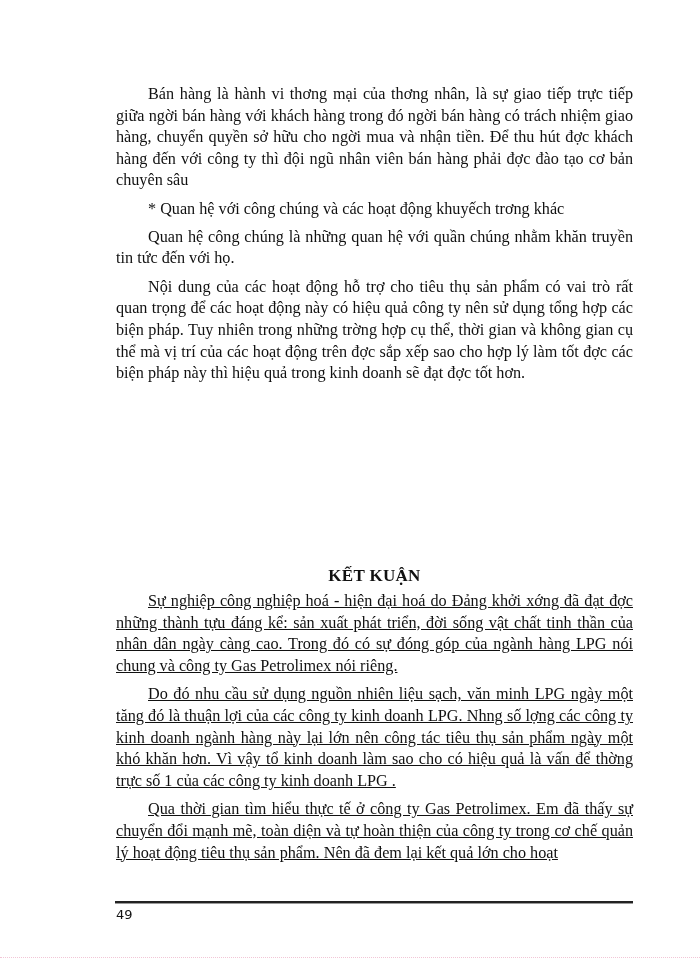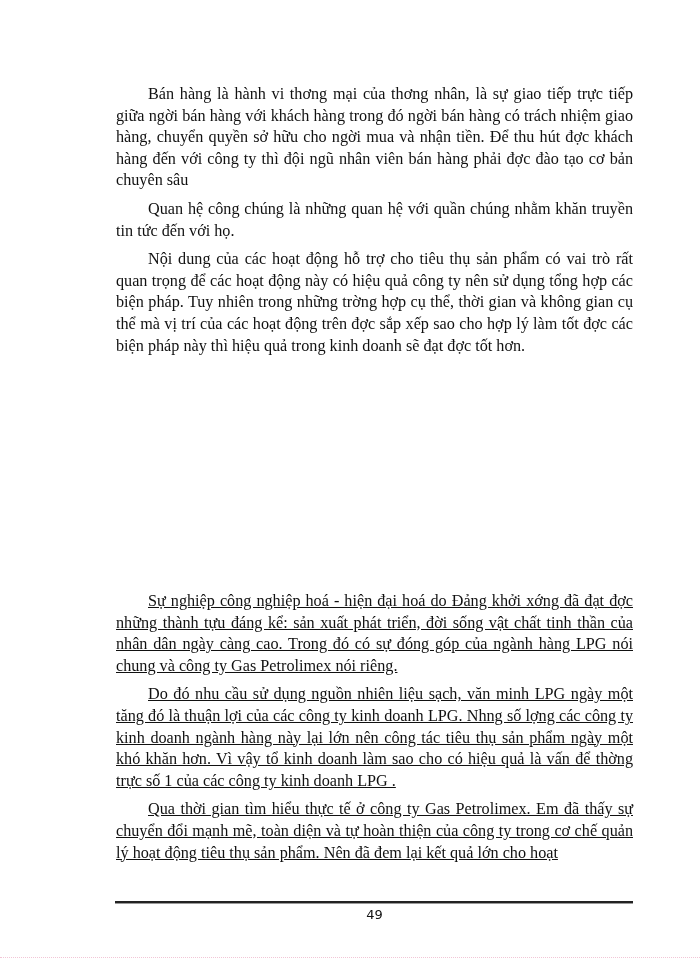--- a/index.html
+++ b/index.html
@@ -54,45 +54,47 @@
       width: 518px;
       height: 2px;
       background: #222222;
       box-shadow: 0 1px 0 #9a9a9a;
     }
     .page-number {
       position: absolute;
       top: 906px;
       left: 116px;
       width: 517px;
-      text-align: center;
+      text-align: left;
       font-family: "DejaVu Sans", sans-serif;
       font-size: 13px;
       line-height: 18px;
     }
     .page-edge {
       position: absolute;
       left: 0;
       top: 957px;
       width: 700px;
       height: 0;
       border-top: 1px dotted #f2c6d6;
     }
   </style>
 </head>
 <body>
 
 <div class="page">
 
   <div class="body-block block-top">
     <p class="para">Bán hàng là hành vi thơng   mại của thơng   nhân, là sự giao tiếp trực tiếp giữa ngời   bán hàng với khách hàng trong đó ngời   bán hàng có trách nhiệm giao hàng, chuyển quyền sở hữu cho ngời   mua và nhận tiền. Để thu hút đợc khách hàng đến với công ty thì đội ngũ nhân viên bán hàng phải đợc   đào tạo cơ bản chuyên sâu</p>
+    <p class="para no-gap">* Quan hệ với công chúng  và các hoạt động khuyếch trơng   khác</p>
     <p class="para">Quan hệ công chúng là những quan hệ với quần chúng nhằm khăn truyền tin tức đến với họ.</p>
     <p class="para">Nội dung của các hoạt động hỗ trợ cho tiêu thụ sản phẩm có vai trò rất quan trọng để các hoạt động này có hiệu quả công ty nên sử dụng tổng hợp các biện pháp. Tuy nhiên trong những trờng   hợp cụ thể, thời gian và không gian cụ thể mà vị trí của các hoạt động trên đợc   sắp xếp sao cho hợp lý làm tốt đợc   các biện pháp này thì hiệu quả trong kinh doanh sẽ đạt đợc   tốt hơn.</p>
   </div>
 
+  <div class="heading">KẾT KUẬN</div>
 
   <div class="body-block block-conclusion">
     <p class="para">Sự nghiệp công nghiệp hoá - hiện đại hoá do Đảng khởi xớng   đã  đạt đợc   những thành tựu đáng kể: sản xuất phát triển, đời sống vật chất tinh thần của nhân dân ngày càng cao. Trong đó có sự đóng góp của ngành hàng LPG nói chung và công ty Gas Petrolimex nói riêng.</p>
     <p class="para">Do đó nhu cầu sử dụng nguồn nhiên liệu sạch, văn minh LPG ngày một tăng đó là thuận lợi của các công ty kinh doanh LPG. Nhng   số lợng   các công ty kinh doanh ngành hàng này lại lớn nên công tác tiêu thụ sản phẩm ngày một khó khăn hơn. Vì vậy tổ kinh doanh làm sao cho có hiệu quả là vấn để thờng   trực số 1 của các công ty kinh doanh LPG .</p>
     <p class="para">Qua thời gian tìm hiểu thực tế ở công ty Gas Petrolimex. Em đã thấy sự chuyển đổi mạnh mẽ, toàn diện và tự hoàn thiện của công ty trong cơ chế quản lý hoạt động tiêu thụ sản phẩm. Nên đã đem lại kết quả lớn cho hoạt</p>
   </div>
 
   <div class="footer-rule"></div>
   <div class="page-number">49</div>
   <div class="page-edge"></div>

